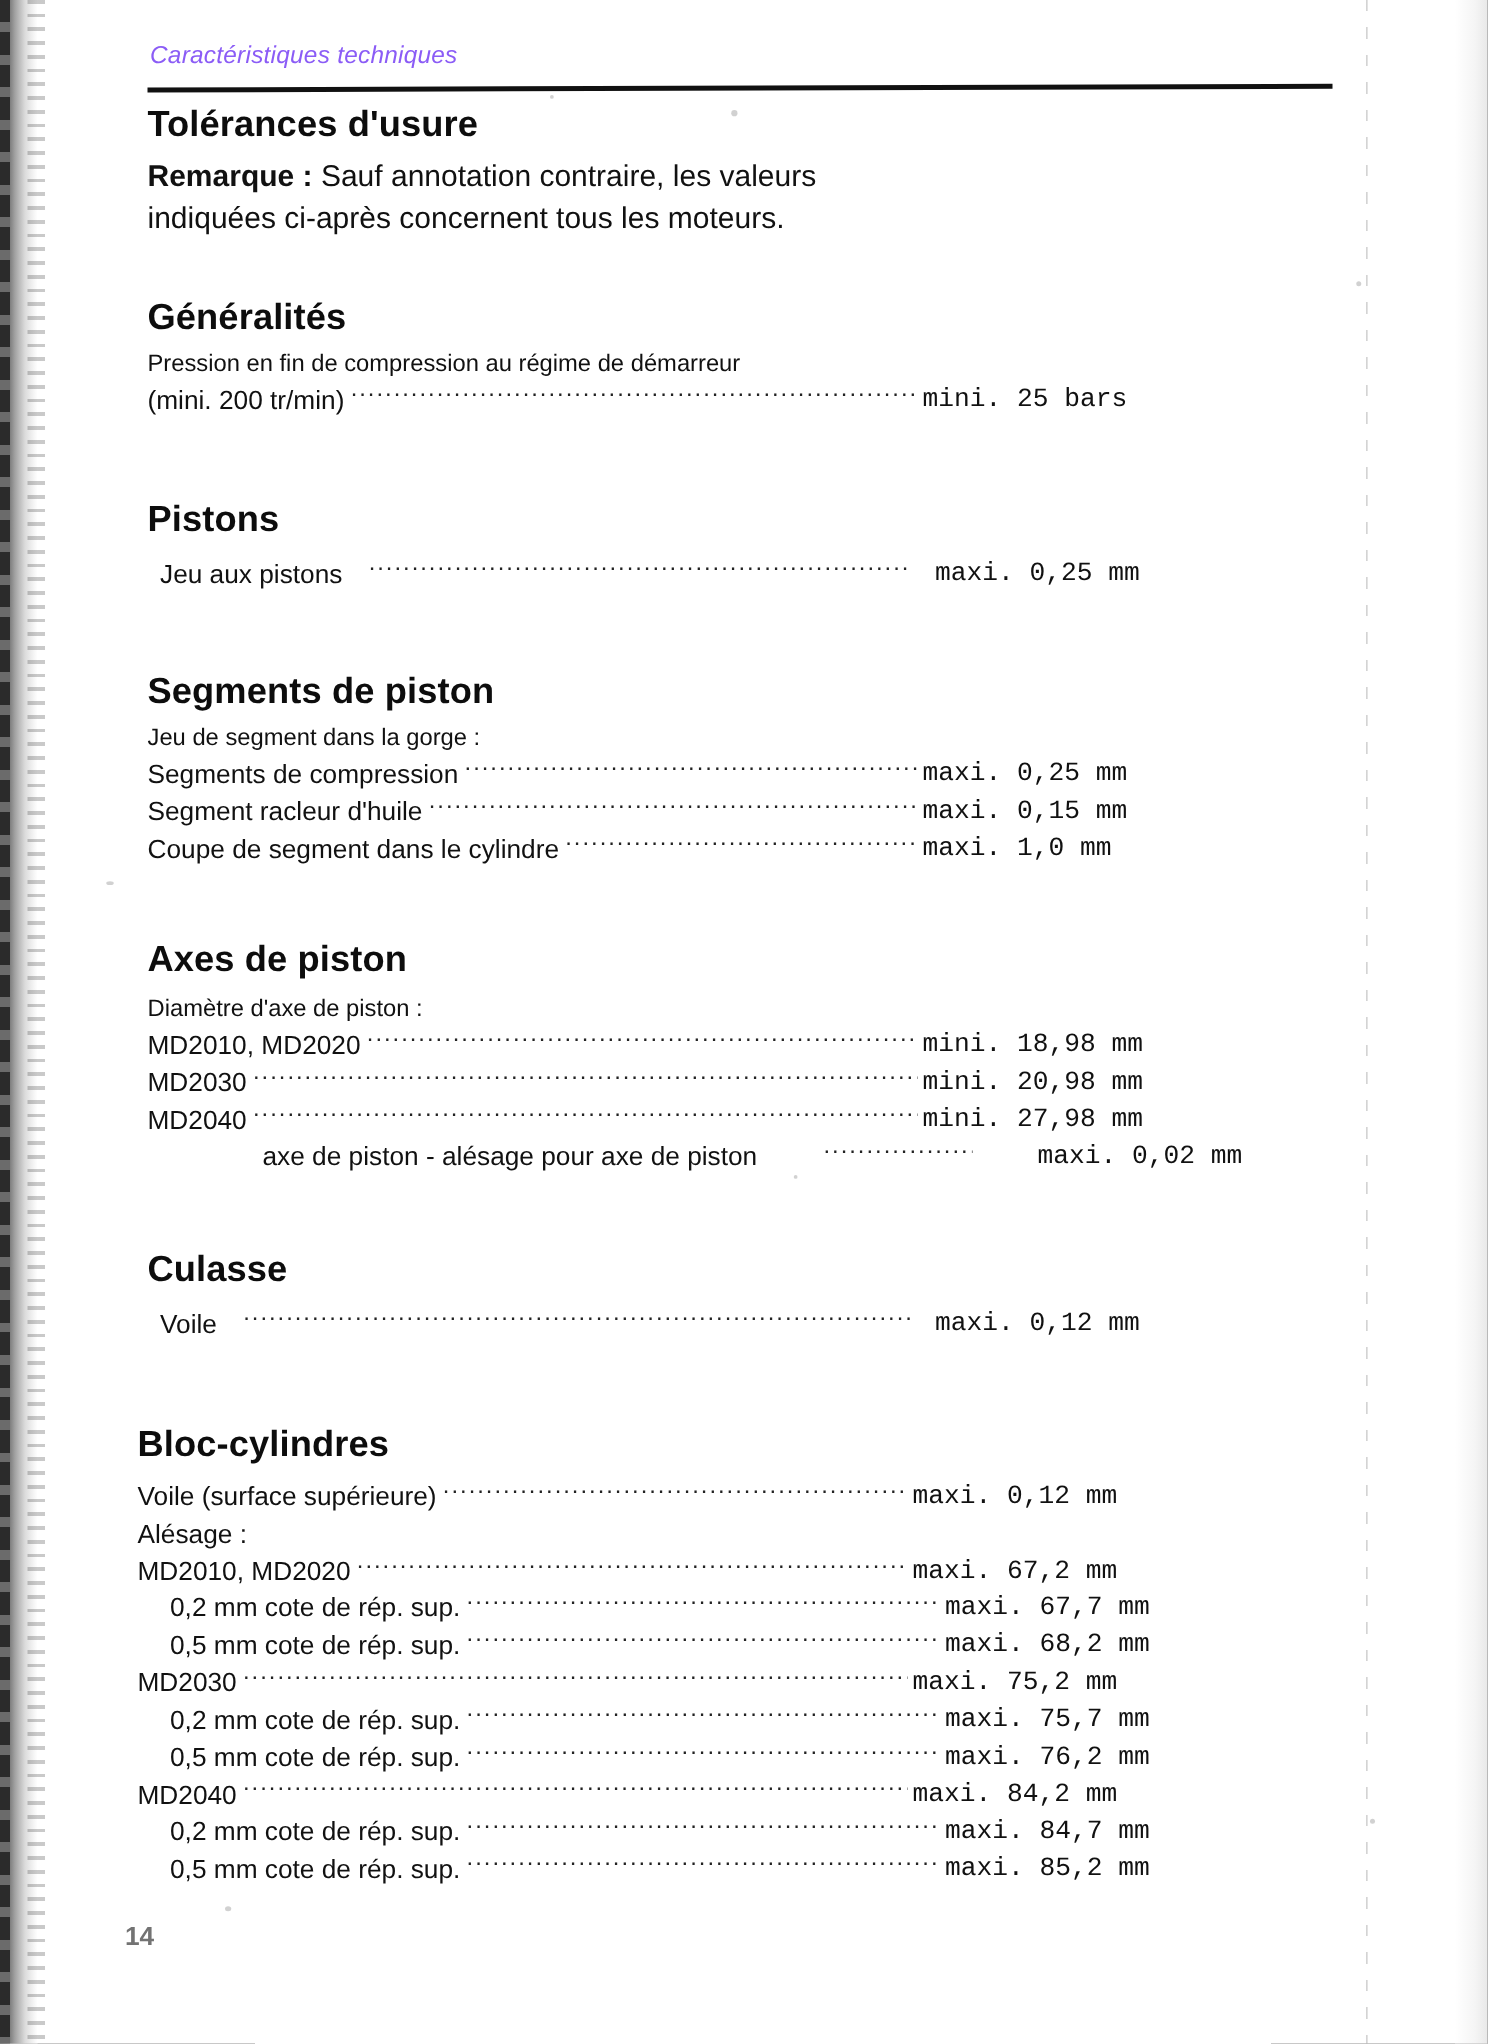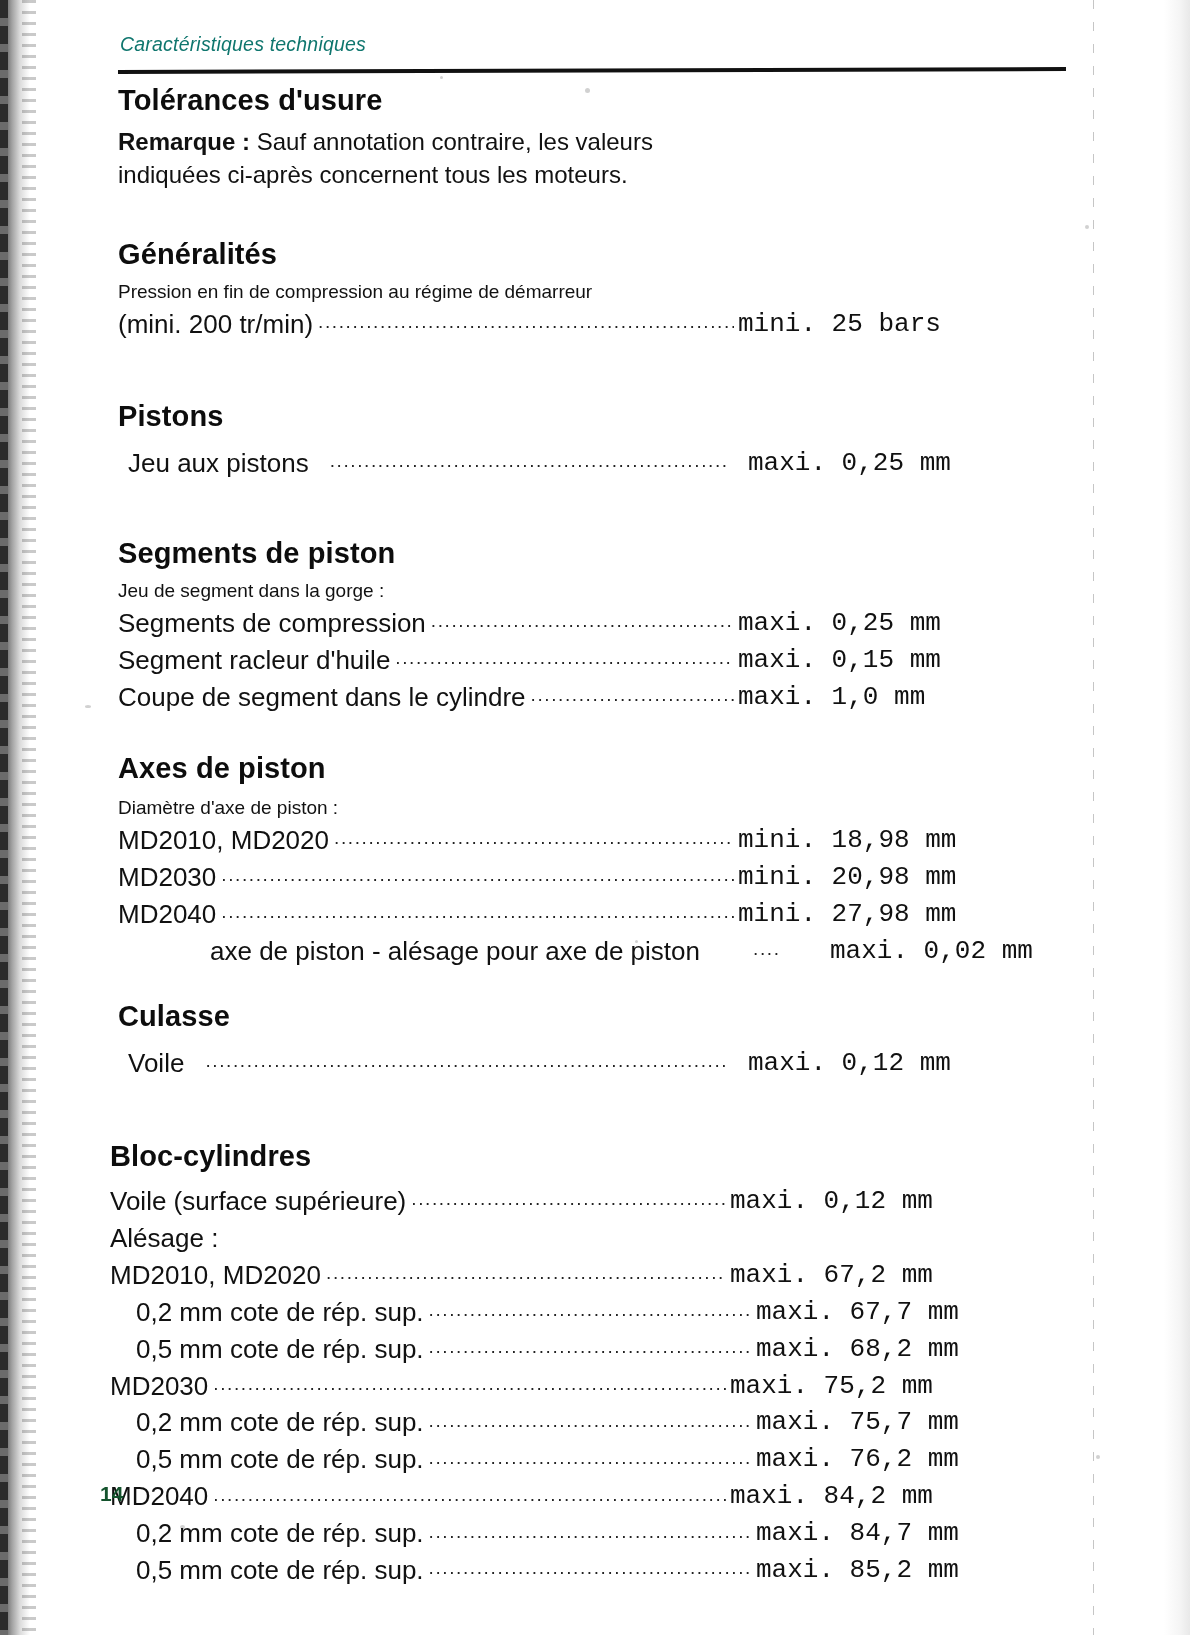--- a/index.html
+++ b/index.html
@@ -92,21 +92,21 @@
     height: 1635px;
   }
 
   .running-head {
     position: absolute;
     left: 120px;
     top: 33px;
     font-size: 19.5px;
     font-style: italic;
     letter-spacing: .2px;
-    color: #0f766e;
+    color: #8b5cf6;
   }
 
   .rule {
     position: absolute;
     left: 118px;
     top: 70px;
     width: 948px;
     height: 4px;
     background: #111;
     transform: rotate(-0.18deg);
@@ -136,22 +136,22 @@
 
   .plain-line {
     font-size: 19px;
     line-height: 1.42;
     white-space: pre;
   }
 
   
   .row {
     display: flex;
-    align-items: center;
-    font-size: 26px;
+    align-items: flex-start;
+    font-size: 21px;
     line-height: 1.42;
     width: 770px;
   }
   .row .lbl {
     white-space: pre;
     flex: 0 0 auto;
   }
   .row .leader {
     flex: 1 1 auto;
     position: relative;
@@ -179,24 +179,24 @@
 
   .row.noleader .leader::before { content: ""; }
 
   .indent-1 { padding-left: 26px; }
   .indent-2 { padding-left: 92px; gap: 48px; }
   .indent-hd { padding-left: 10px; gap: 16px; }
 
   .page-num {
     position: absolute;
     left: 100px;
-    top: 1482px;
+    top: 1538px;
     font-size: 21px;
     font-weight: bold;
-    color: #14532d;
+    color: #737373;
   }
 </style>
 </head>
 <body>
 
 <div class="page">
 
   <div class="scan-edge"></div>
   <div class="scan-edge-3"></div>
   <div class="scan-edge-2"></div>

